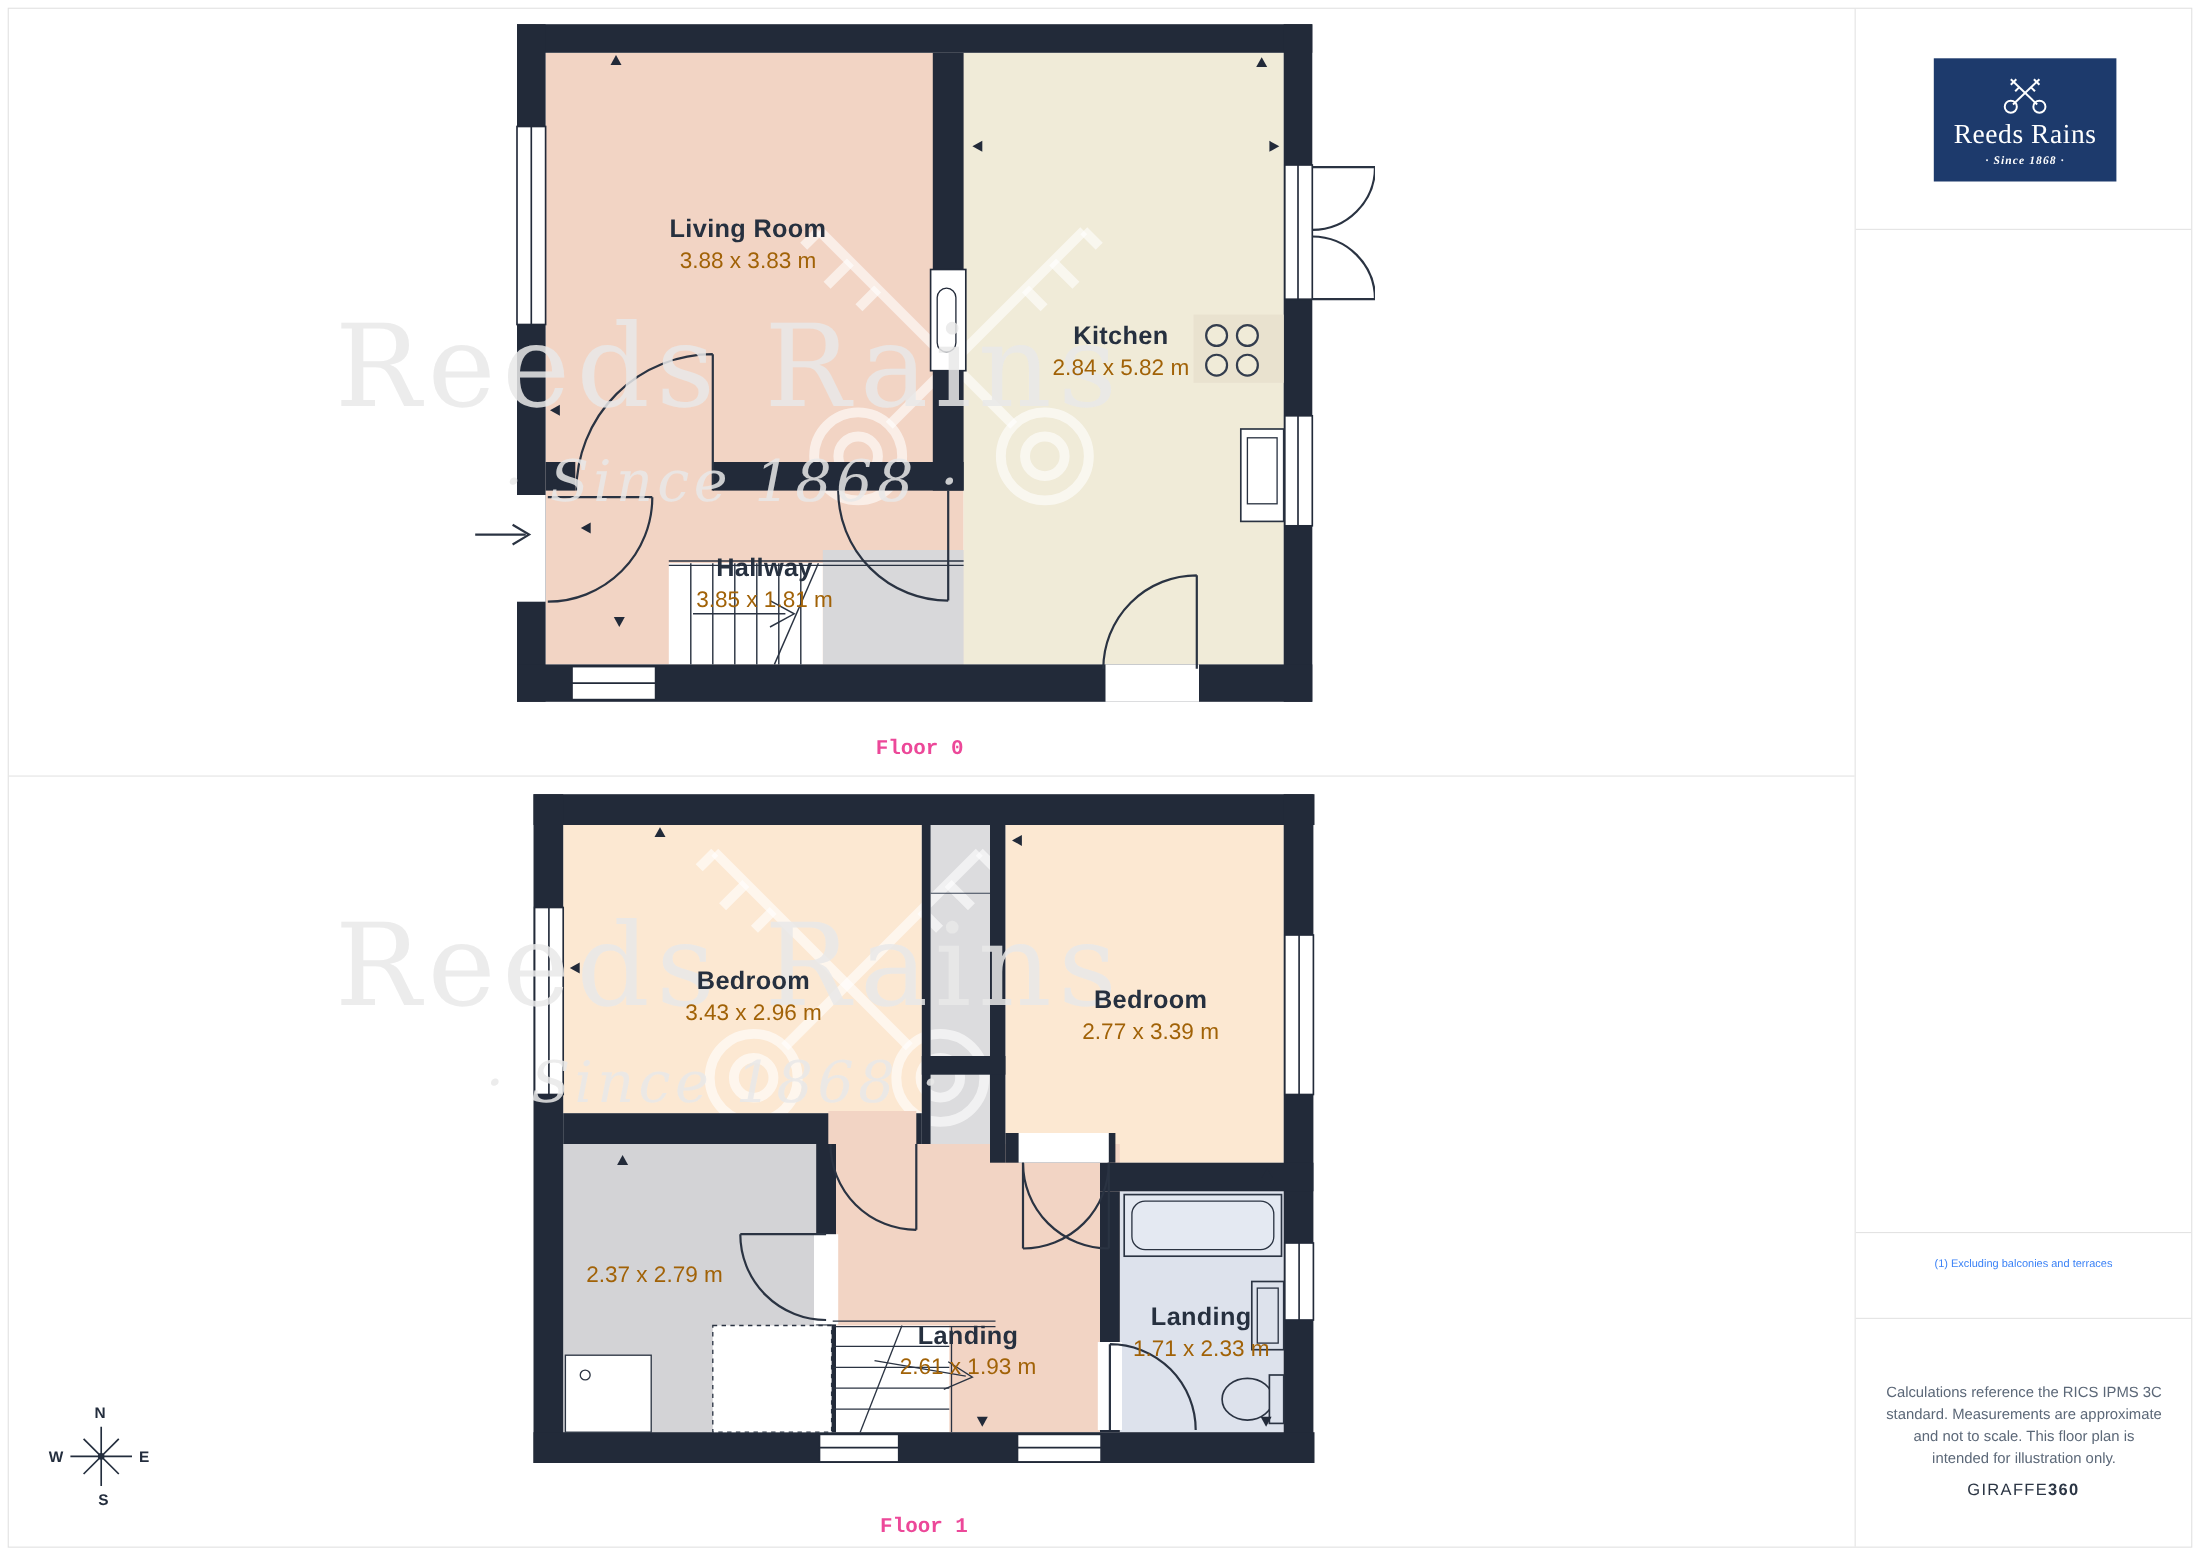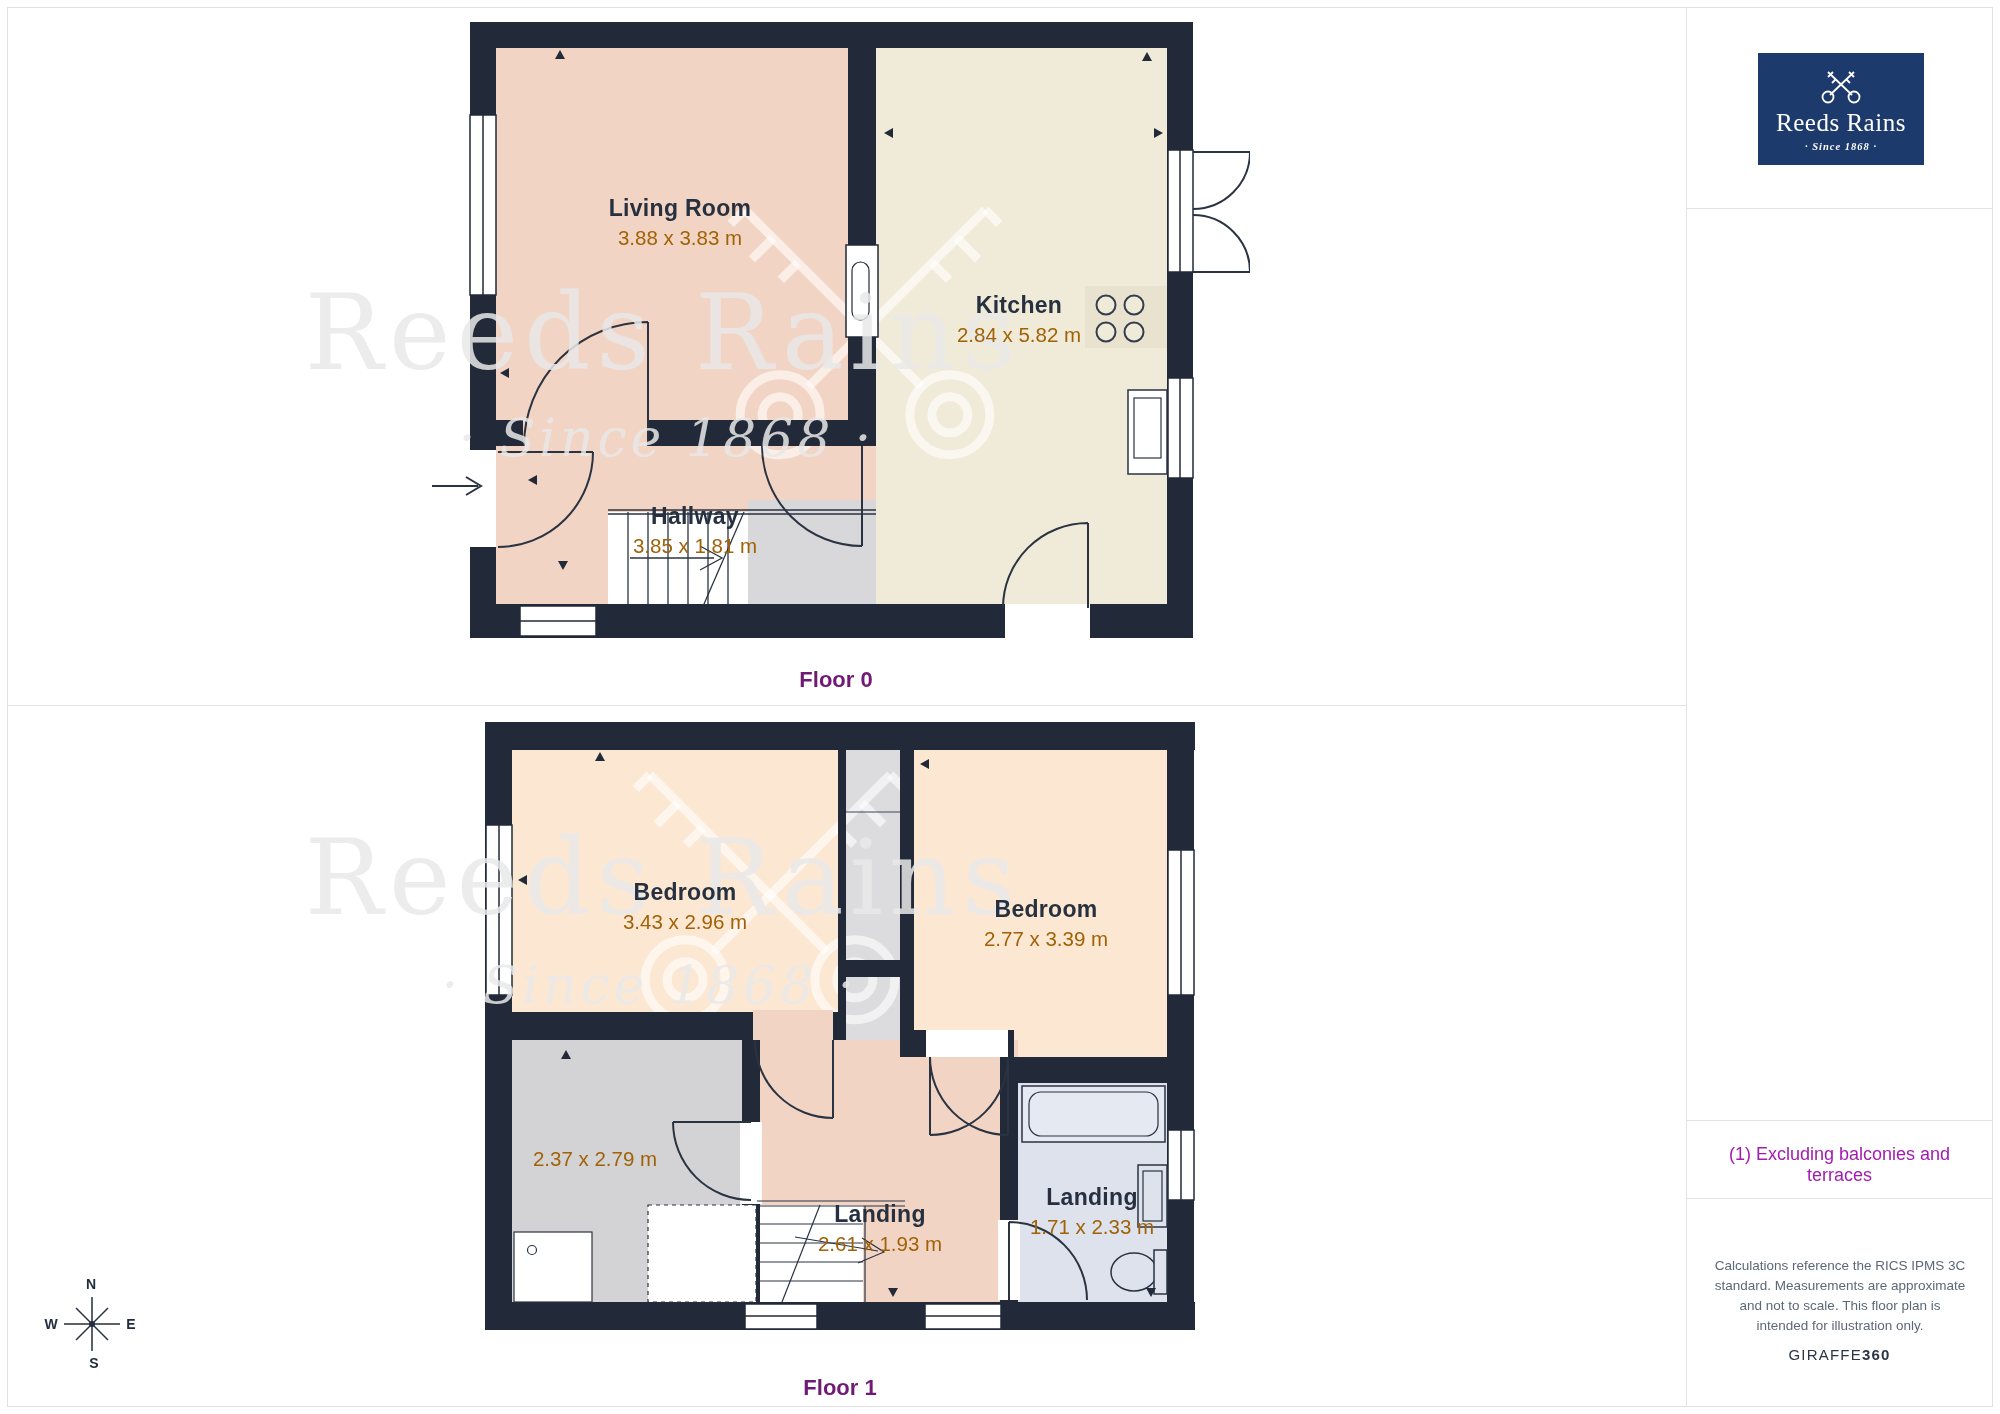--- a/index.html
+++ b/index.html
@@ -10,34 +10,34 @@
   svg{position:absolute;}
   
   .wm{position:absolute;transform:translate(-50%,-50%);font-family:"DejaVu Serif","Liberation Serif",serif;
       color:#e9e9e9;opacity:.85;white-space:nowrap;z-index:4;pointer-events:none;}
   .wm-main{font-size:104px;letter-spacing:6px;}
   .wm-tag{font-size:52px;font-style:italic;letter-spacing:4px;}
   
   .room-label{position:absolute;transform:translate(-50%,-50%);text-align:center;white-space:nowrap;z-index:6;}
   .rname{display:block;font-size:23px;font-weight:700;color:#26303f;letter-spacing:.3px;margin-top:36px;}
   .rdims{display:block;font-size:20.5px;color:#a16207;margin-top:4px;}
-  .floor-caption{position:absolute;transform:translate(-50%,-50%);font-size:22px;font-weight:700;color:#701a75;z-index:6;}
+  .floor-caption{position:absolute;transform:translate(-50%,-50%);font-size:19px;font-weight:700;color:#ec4899;z-index:6;font-family:Liberation Mono, monospace;}
   
   .sidebar{position:absolute;left:1687px;top:8px;width:305px;height:1398px;}
   .logo-box{position:absolute;left:71px;top:45px;width:166px;height:112px;background:#1d3a6c;
             display:flex;flex-direction:column;align-items:center;justify-content:center;}
   .logo-title{color:#fff;font-family:"Liberation Serif",serif;font-size:25px;letter-spacing:.5px;margin-top:2px;}
   .logo-tag{color:#fff;font-family:"Liberation Serif",serif;font-style:italic;font-weight:700;font-size:10.5px;
             letter-spacing:1px;margin-top:4px;}
   .area-block{position:absolute;left:0;top:610px;width:100%;text-align:center;}
   .area-label{font-size:17.5px;font-weight:700;color:#26303f;}
   .area-label sup{font-size:9px;}
   .area-value{font-size:15px;color:#55667d;margin-top:11px;}
   .area-value sup{font-size:9px;}
-  .footnote{position:absolute;left:10px;top:1136px;width:285px;text-align:center;font-size:18px;color:#a21caf;}
+  .footnote{position:absolute;left:10px;top:1136px;width:285px;text-align:center;font-size:10px;color:#3b82f6;}
   .disclaimer{position:absolute;left:27px;top:1248px;width:252px;text-align:center;font-size:13.5px;
               line-height:1.47;color:#5c6878;}
   .credit{position:absolute;left:0;top:1338px;width:100%;text-align:center;font-size:15px;
           letter-spacing:1.2px;color:#2b3544;}
   .credit b{font-weight:700;}
 </style>
 </head>
 <body>
 
 <div class="page">

